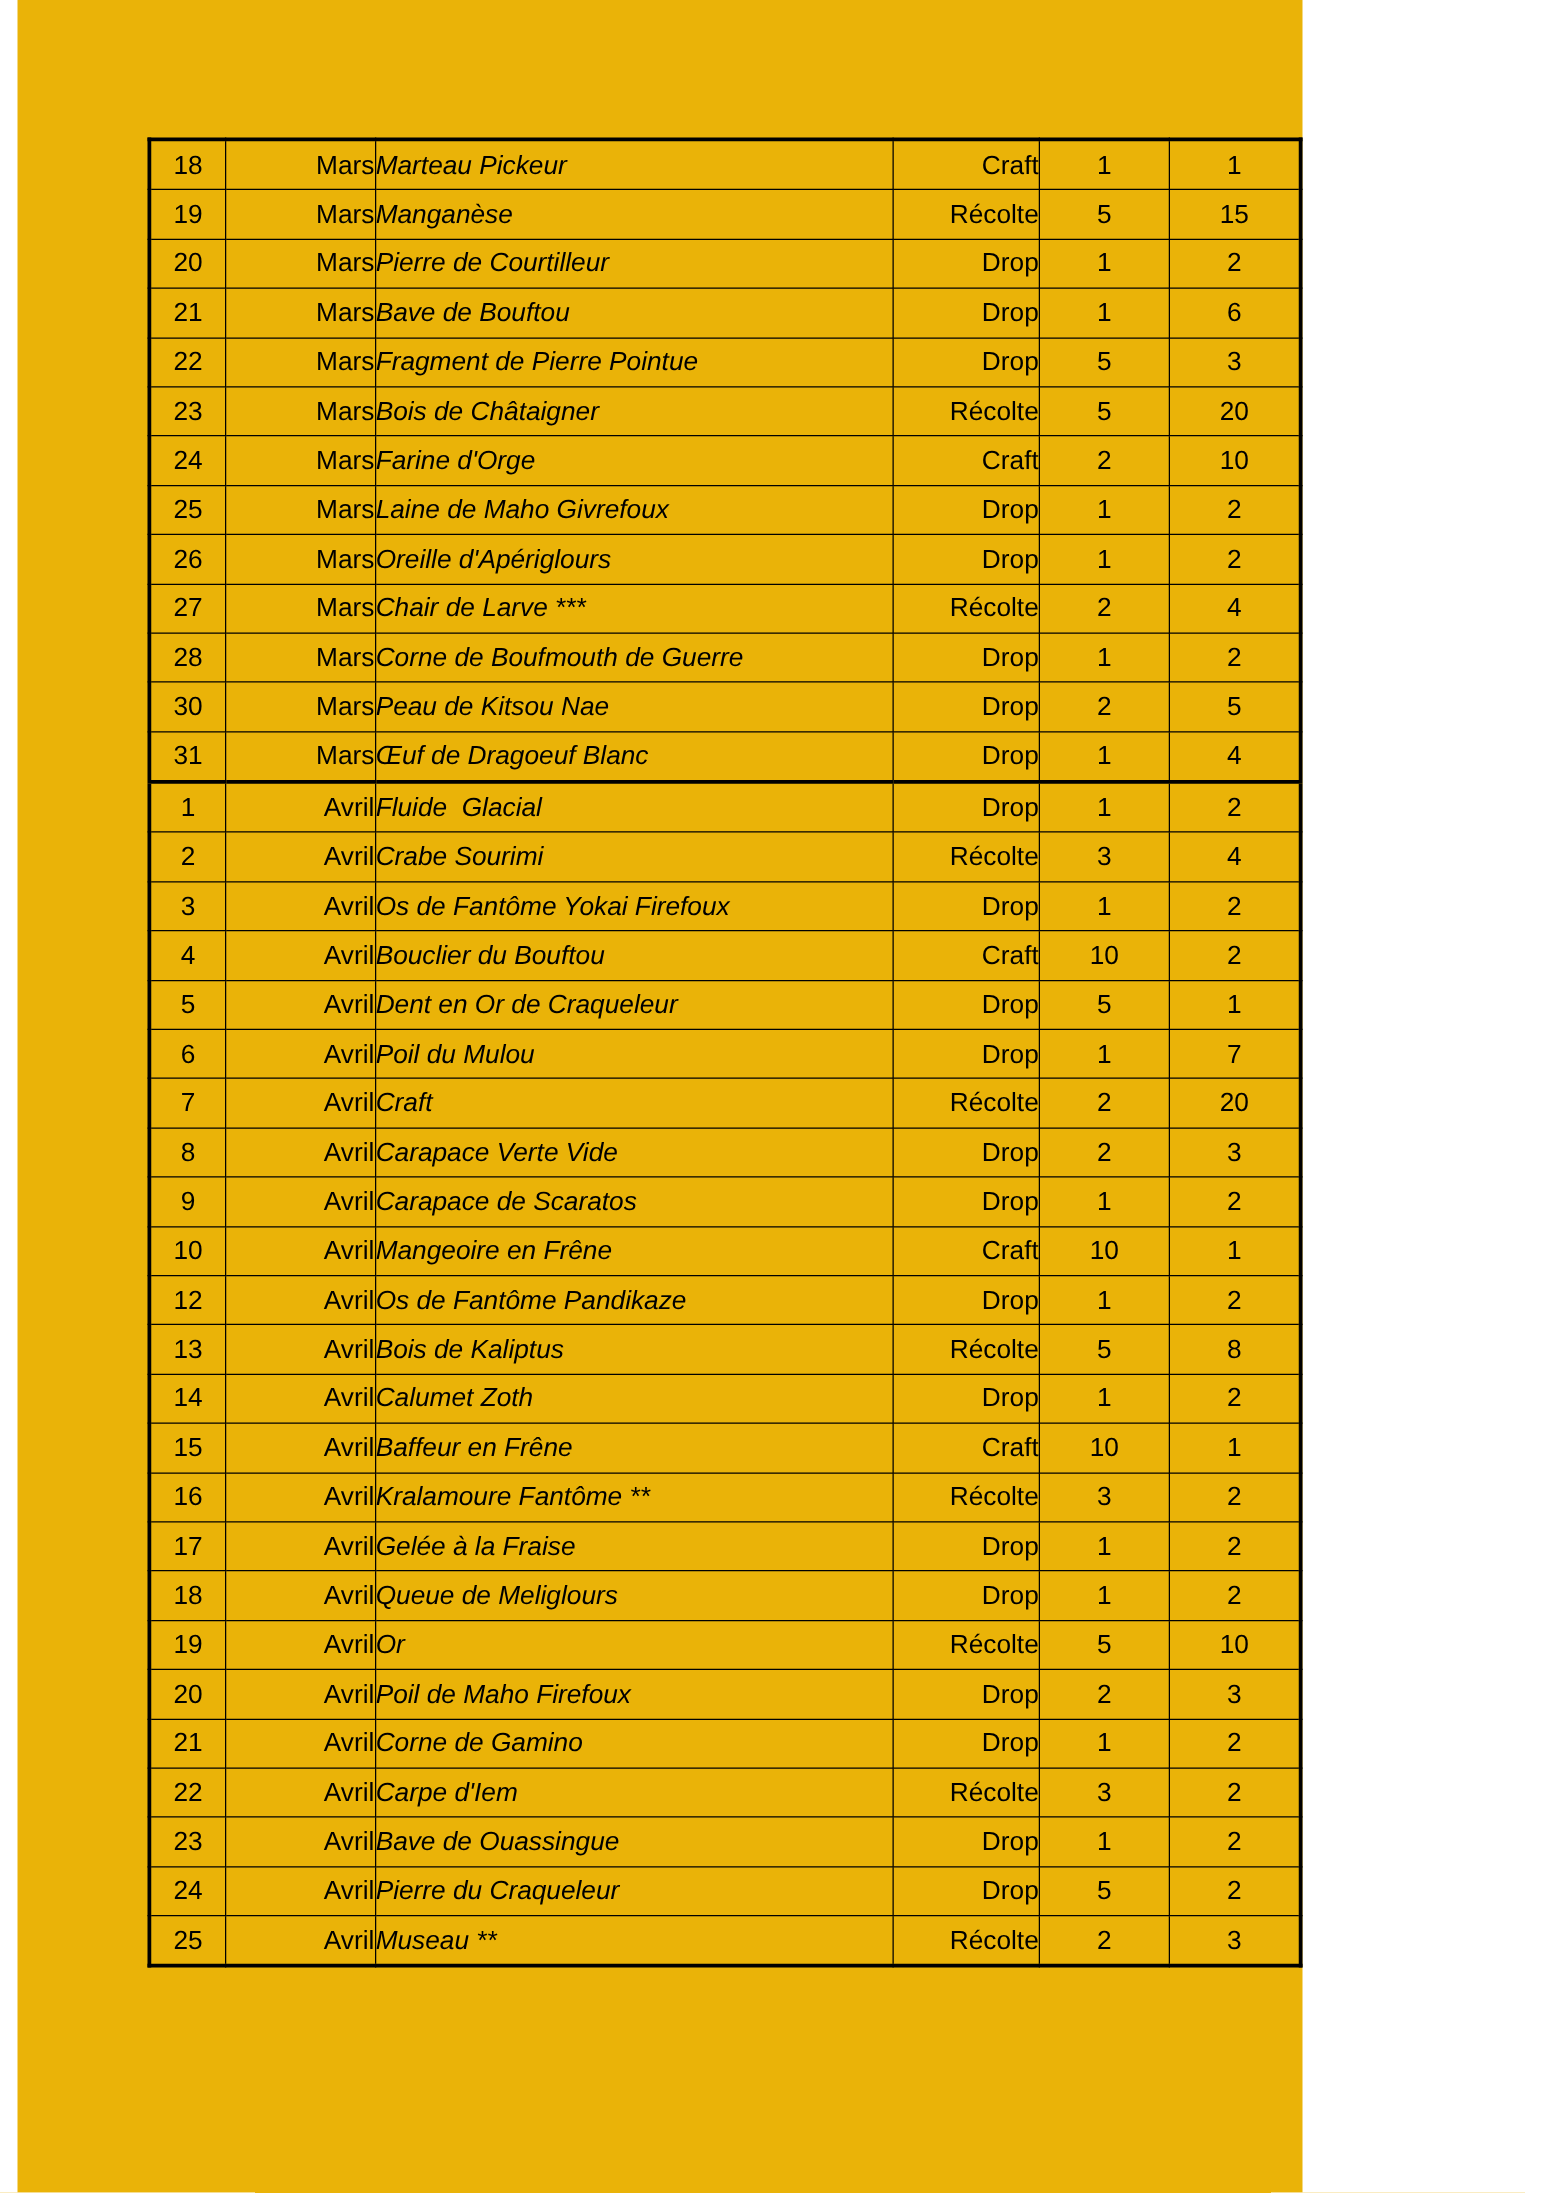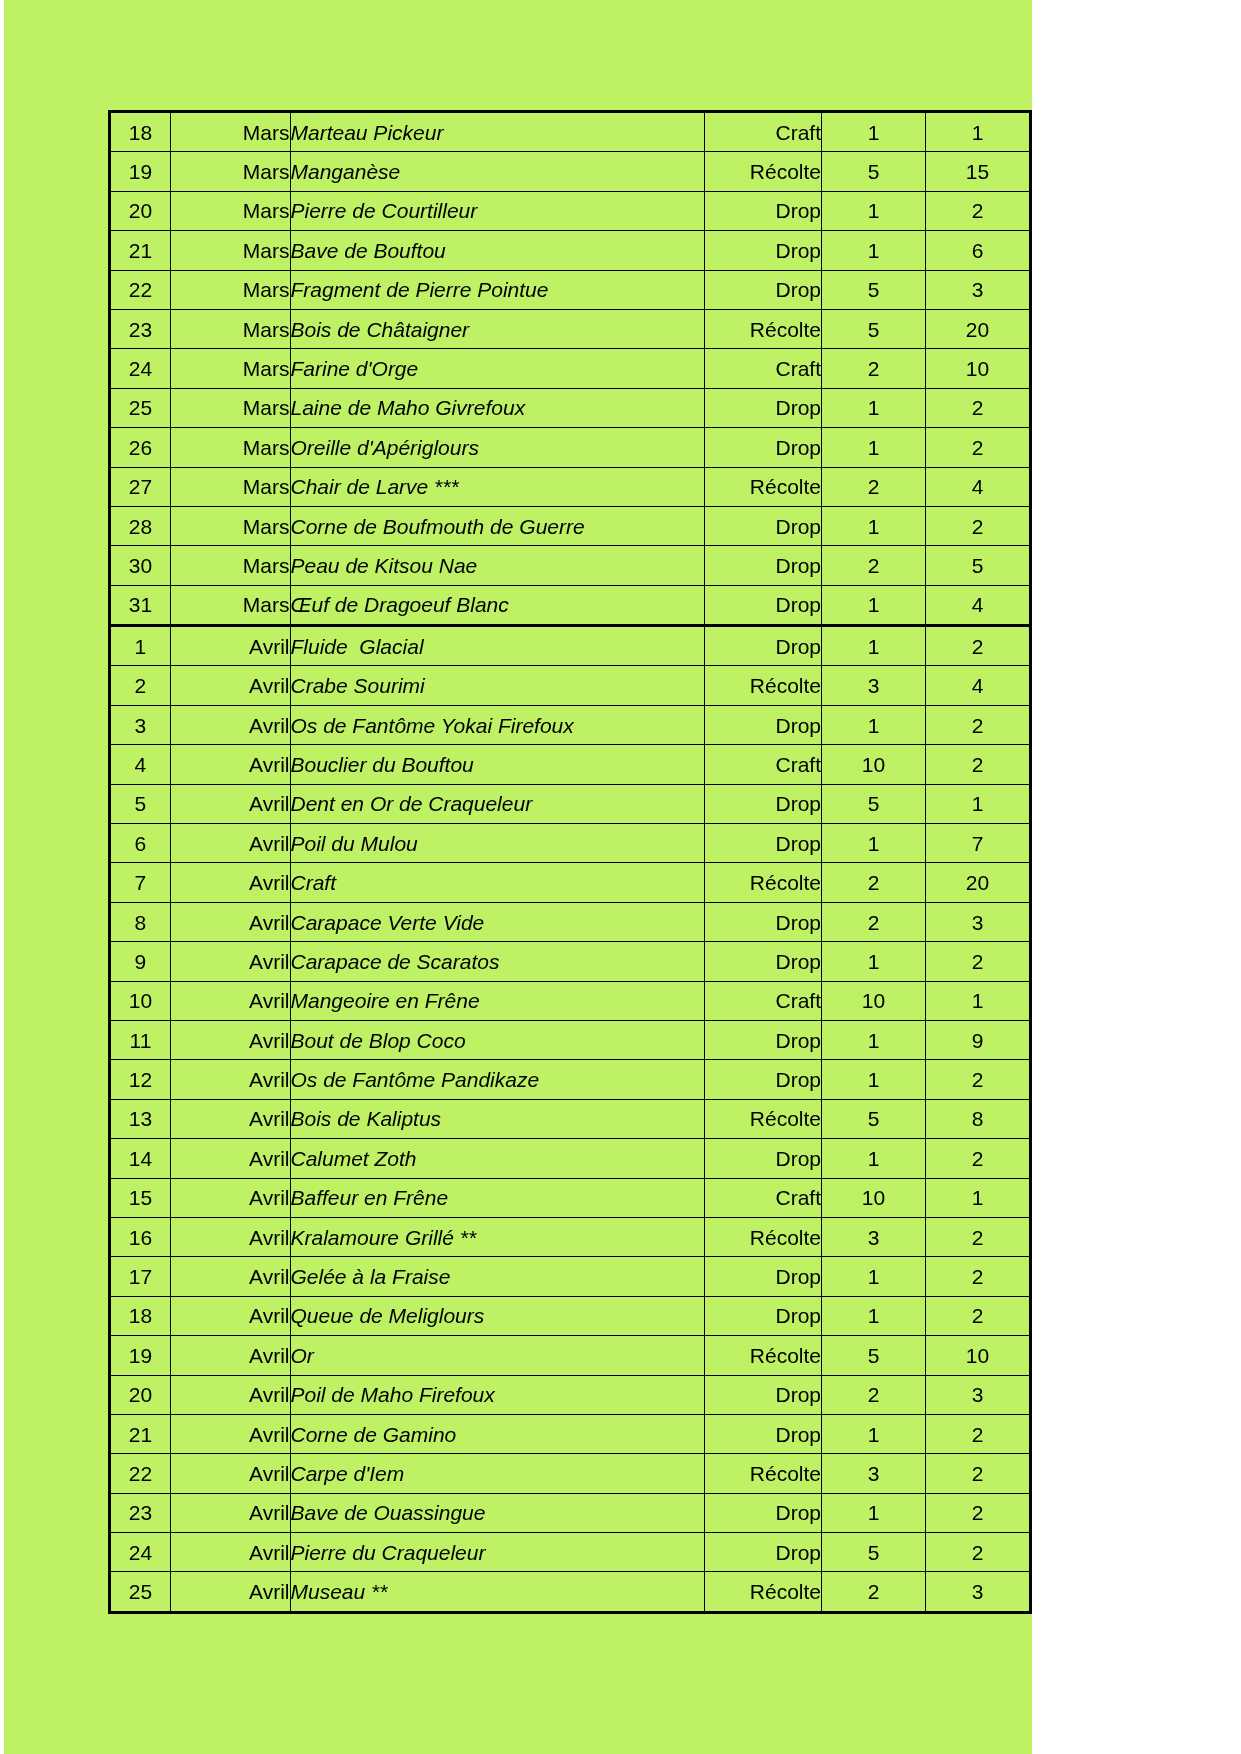--- a/index.html
+++ b/index.html
@@ -9,24 +9,24 @@
   }
   body {
     width: 1241px;
     height: 1754px;
     position: relative;
     font-family: "Liberation Sans", sans-serif;
     color: #000000;
   }
   .page {
     position: absolute;
-    left: 4px; top: 0;
+    left: 14px; top: 0;
     width: 1028px;
     height: 1754px;
-    background: #bef264;
+    background: #eab308;
   }
   table.loot-table {
     position: absolute;
     left: 104px;
     top: 110px;
     border-collapse: collapse;
     table-layout: fixed;
     border: 3px solid #000000;
   }
   table.loot-table td {
@@ -231,28 +231,20 @@
   </tr>
         <tr>
     <td class="col-day">10</td>
     <td class="col-month">Avril</td>
     <td class="col-item">Mangeoire en Frêne</td>
     <td class="col-type">Craft</td>
     <td class="col-qty1">10</td>
     <td class="col-qty2">1</td>
   </tr>
         <tr>
-    <td class="col-day">11</td>
-    <td class="col-month">Avril</td>
-    <td class="col-item">Bout de Blop Coco</td>
-    <td class="col-type">Drop</td>
-    <td class="col-qty1">1</td>
-    <td class="col-qty2">9</td>
-  </tr>
-        <tr>
     <td class="col-day">12</td>
     <td class="col-month">Avril</td>
     <td class="col-item">Os de Fantôme Pandikaze</td>
     <td class="col-type">Drop</td>
     <td class="col-qty1">1</td>
     <td class="col-qty2">2</td>
   </tr>
         <tr>
     <td class="col-day">13</td>
     <td class="col-month">Avril</td>
@@ -273,21 +265,21 @@
     <td class="col-day">15</td>
     <td class="col-month">Avril</td>
     <td class="col-item">Baffeur en Frêne</td>
     <td class="col-type">Craft</td>
     <td class="col-qty1">10</td>
     <td class="col-qty2">1</td>
   </tr>
         <tr>
     <td class="col-day">16</td>
     <td class="col-month">Avril</td>
-    <td class="col-item">Kralamoure Grillé **</td>
+    <td class="col-item">Kralamoure Fantôme **</td>
     <td class="col-type">Récolte</td>
     <td class="col-qty1">3</td>
     <td class="col-qty2">2</td>
   </tr>
         <tr>
     <td class="col-day">17</td>
     <td class="col-month">Avril</td>
     <td class="col-item">Gelée à la Fraise</td>
     <td class="col-type">Drop</td>
     <td class="col-qty1">1</td>

